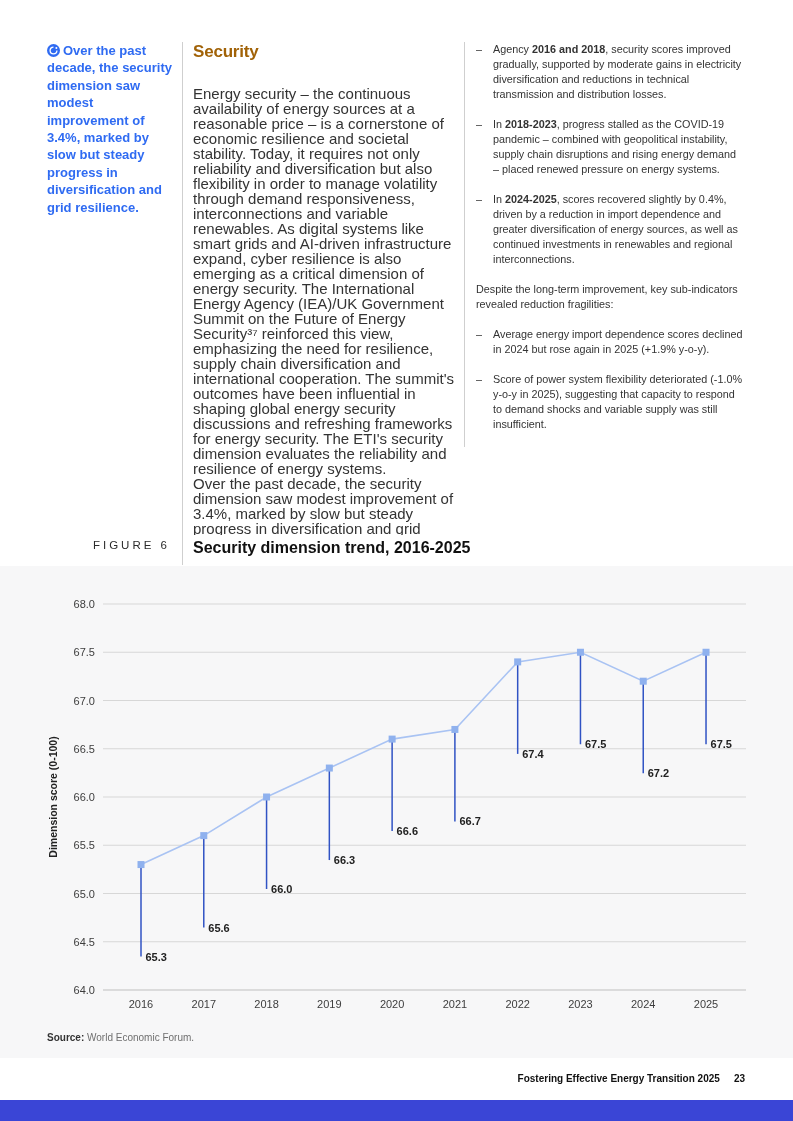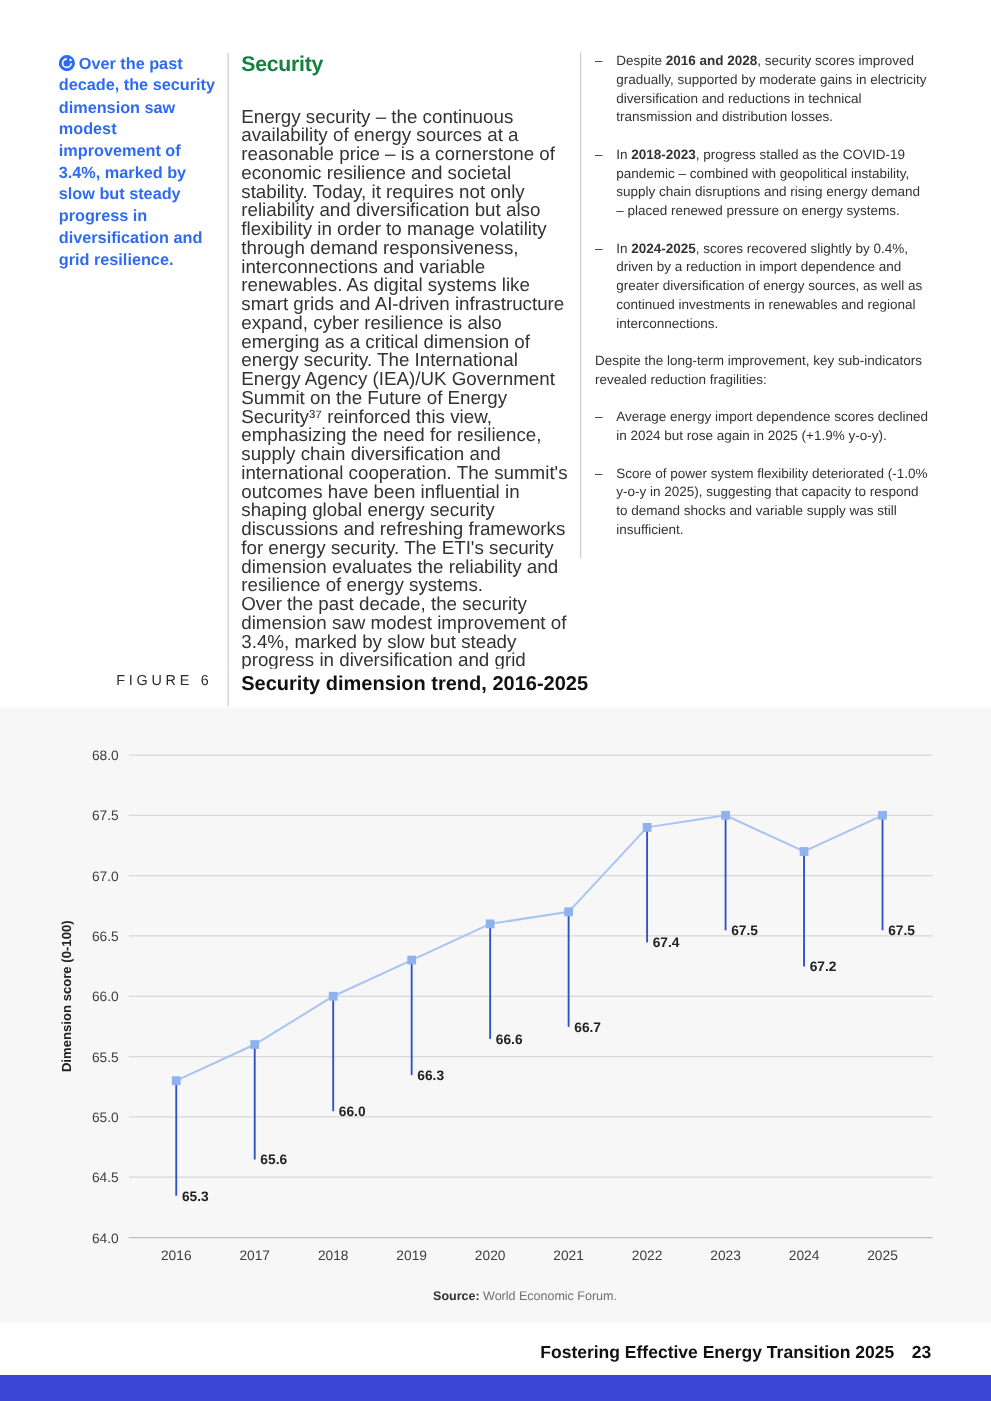--- a/index.html
+++ b/index.html
@@ -15,21 +15,21 @@
     display:flex; align-items:flex-start; padding:0 48px 0 47px; overflow:hidden;
   }
   .callout {
     width:128px; flex:none; margin-right:7px;
     font-size:13px; font-weight:bold; line-height:17.4px;
     color:var(--accent-blue,#2f6bf2);
   }
   .dim-icon { display:inline-block; vertical-align:-2px; margin-right:3px; line-height:0; }
   .col-middle { width:274px; flex:none; border-left:1px solid #cfcfcf; padding-left:10px; }
   .col-right  { flex:1; border-left:1px solid #cfcfcf; margin-left:8px; padding-left:11px; }
-  .section-heading  { font-size:17px; font-weight:bold; color:#15803d; margin-bottom:24px; letter-spacing:-0.2px; }
+  .section-heading  { font-size:17px; font-weight:bold; color:#a16207; margin-bottom:24px; letter-spacing:-0.2px; }
   .section-heading2 { font-size:17px; font-weight:bold; color:#111; margin:24px 0 21px; }
   .body-text { font-size:15px; line-height:15px; color:#333; }
   .bullet { display:flex; font-size:10.8px; line-height:15px; color:#333; margin-bottom:15px; }
   .bullet .dash { width:17px; flex:none; }
   .bullet .bullet-text { flex:1; }
   .frag-para { font-size:10.8px; line-height:15px; color:#333; margin:5px 0 15px; }
   .b { font-weight:bold; }
   
   .figure-row { position:absolute; top:535px; left:0; right:12px; display:flex; padding:0 48px 0 47px; }
   .figure-label {
@@ -39,26 +39,26 @@
   .figure-title {
     border-left:1px solid #cfcfcf; padding:4px 0 8px 10px;
     font-weight:bold; font-size:16px; color:#111;
   }
   
   .figure-block {
     position:absolute; top:566px; left:0; right:0; height:492px;
     background:var(--figure-bg,#f7f7f8); padding:22px 0 0 0;
   }
   .chart { display:block; }
-  .source-line { margin:14px 0 0 47px; font-size:10px; color:#6f6f6f;text-align:center; }
+  .source-line { margin:14px 0 0 47px; font-size:10px; color:#6f6f6f; }
   .source-line .b { color:#333; }
   
   .page-footer {
     position:absolute; right:48px; top:1073px;
-    font-size:14px; font-weight:bold; color:#111;
+    font-size:10px; font-weight:bold; color:#111;
   }
   .page-footer .page-num { margin-left:14px; }
   .bottom-bar {
     position:absolute; left:0; bottom:0; width:100%; height:21px;
     background:var(--bar-blue,#3a45d6);
   }
 </style>
 </head>
 <body>
 
@@ -78,21 +78,21 @@
 
     <div class="col-middle">
       <h1 class="section-heading">Security</h1>
       <p class="body-text">Energy security – the continuous availability of energy sources at a reasonable price – is a cornerstone of economic resilience and societal stability. Today, it requires not only reliability and diversification but also flexibility in order to manage volatility through demand responsiveness, interconnections and variable renewables. As digital systems like smart grids and AI-driven infrastructure expand, cyber resilience is also emerging as a critical dimension of energy security. The International Energy Agency (IEA)/UK Government Summit on the Future of Energy Security³⁷ reinforced this view, emphasizing the need for resilience, supply chain diversification and international cooperation. The summit's outcomes have been influential in shaping global energy security discussions and refreshing frameworks for energy security. The ETI's security dimension evaluates the reliability and resilience of energy systems.</p>
       <p class="body-text">Over the past decade, the security dimension saw modest improvement of 3.4%, marked by slow but steady progress in diversification and grid resilience, and reduced exposure to supply risks (Figure 6).</p>
     </div>
 
     <div class="col-right">
       <div class="bullet">
         <span class="dash">–</span>
-        <span class="bullet-text"><span>Despite </span><span class="b">2016 and 2028</span><span>, security scores improved gradually, supported by moderate gains in electricity diversification and reductions in technical transmission and distribution losses.</span></span>
+        <span class="bullet-text"><span>Agency </span><span class="b">2016 and 2018</span><span>, security scores improved gradually, supported by moderate gains in electricity diversification and reductions in technical transmission and distribution losses.</span></span>
       </div>
       <div class="bullet">
         <span class="dash">–</span>
         <span class="bullet-text"><span>In </span><span class="b">2018-2023</span><span>, progress stalled as the COVID-19 pandemic – combined with geopolitical instability, supply chain disruptions and rising energy demand – placed renewed pressure on energy systems.</span></span>
       </div>
       <div class="bullet">
         <span class="dash">–</span>
         <span class="bullet-text"><span>In </span><span class="b">2024-2025</span><span>, scores recovered slightly by 0.4%, driven by a reduction in import dependence and greater diversification of energy sources, as well as continued investments in renewables and regional interconnections.</span></span>
       </div>
       <p class="frag-para">Despite the long-term improvement, key sub-indicators revealed reduction fragilities:</p>

